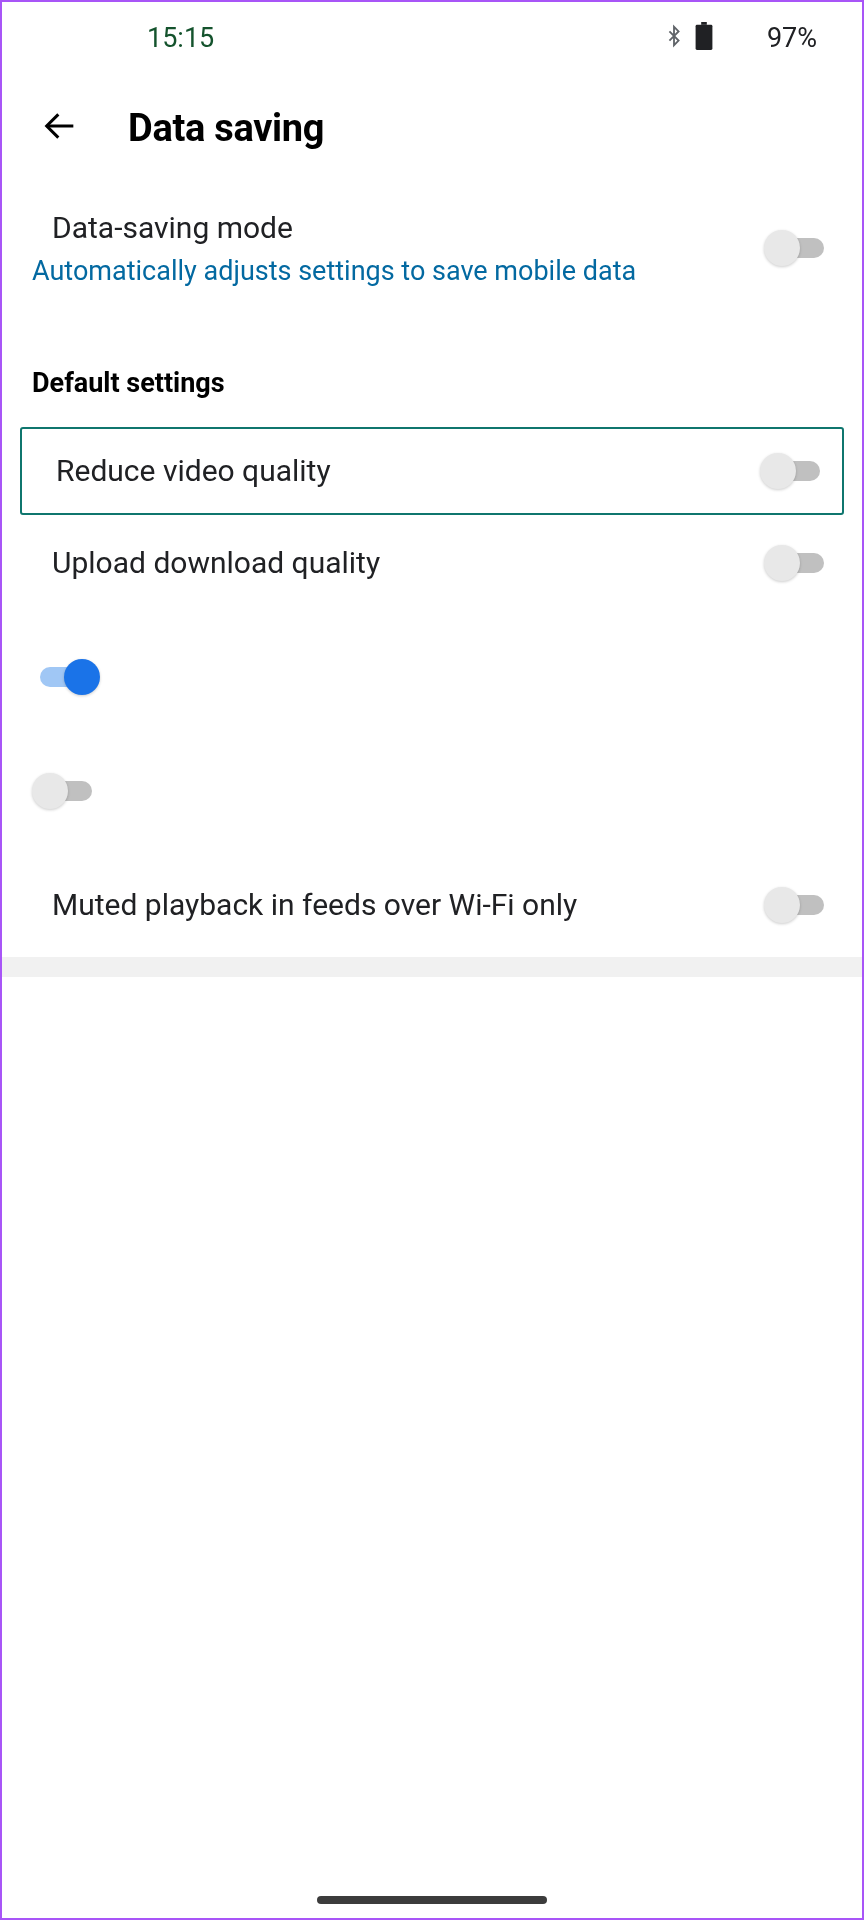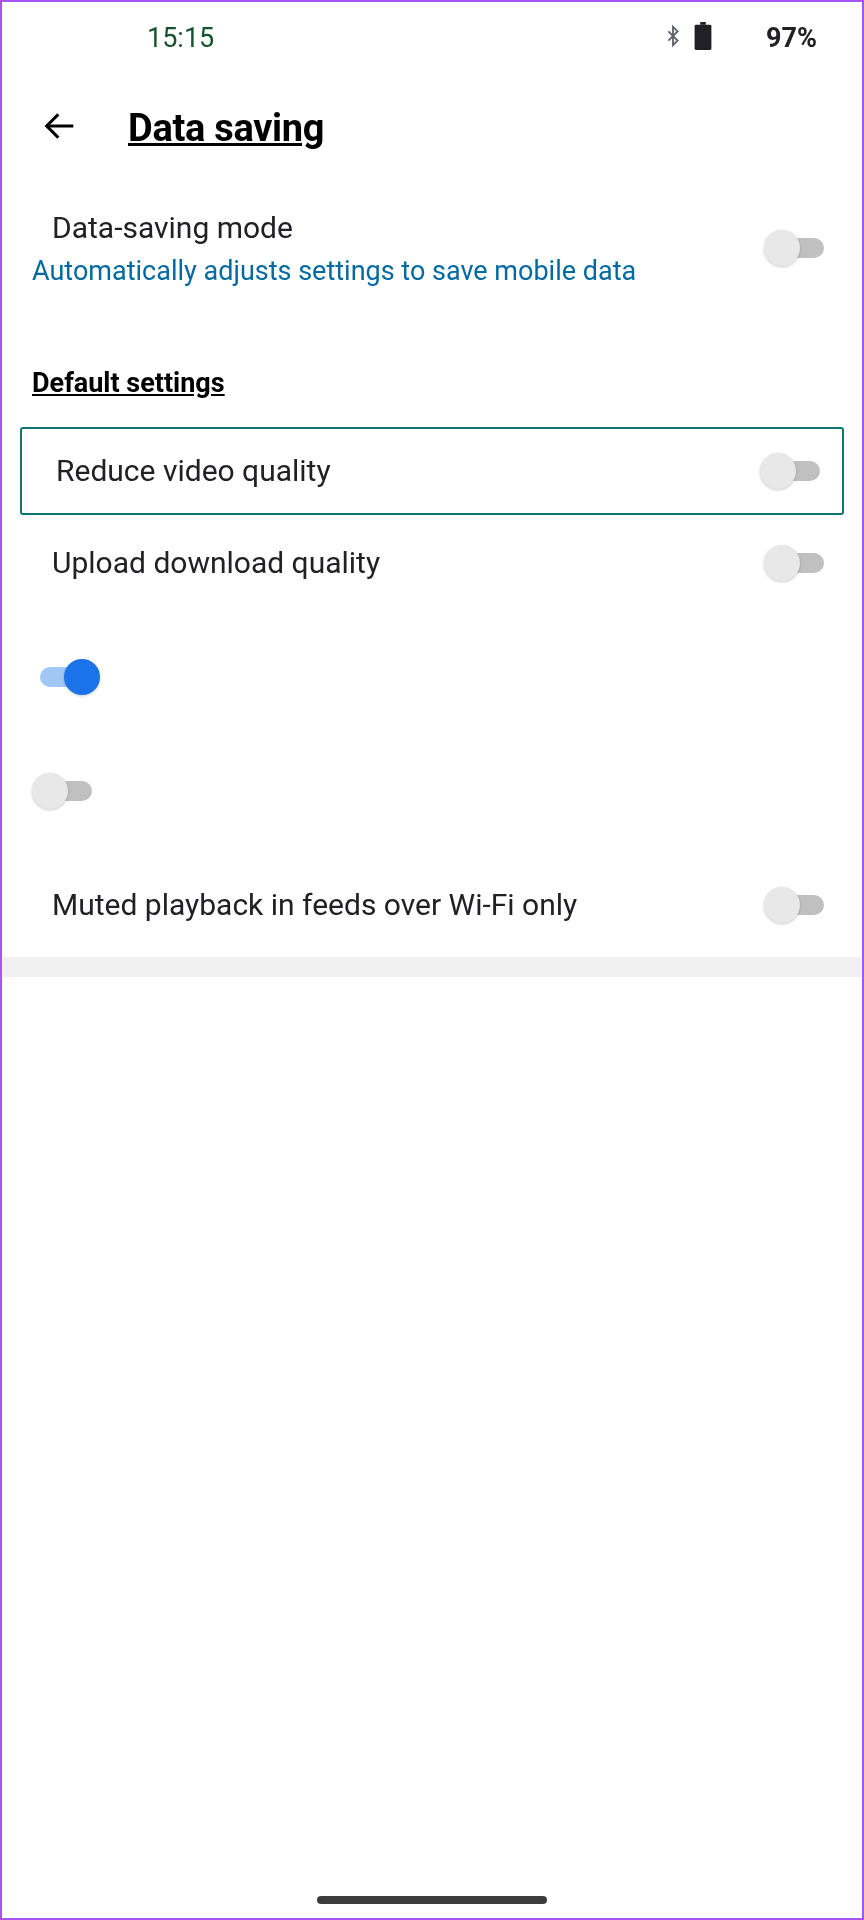--- a/index.html
+++ b/index.html
@@ -36,40 +36,39 @@
       width: 22px;
       height: 28px;
     }
     .battery-icon {
       width: 18px;
       height: 28px;
     }
     .battery-pct {
       font-size: 27px;
       color: #202124;
-      font-weight: 700;
+      font-weight: 400;
       margin-left: 44px;
     }
     .header {
       display: flex;
       align-items: center;
       padding: 32px 30px 40px 38px;
       gap: 48px;
     }
     .back-arrow {
       width: 40px;
       height: 40px;
       cursor: pointer;
     }
     .page-title {
       font-size: 38px;
       font-weight: 700;
       color: #000000;
       letter-spacing: -0.3px;
-      text-decoration: underline;
     }
     .setting-row {
       display: flex;
       align-items: center;
       justify-content: space-between;
       padding: 18px 30px;
       min-height: 80px;
     }
     .setting-content {
       flex: 1;
@@ -88,21 +87,20 @@
       font-weight: 400;
       line-height: 1.35;
       margin-top: 4px;
     }
     .section-header {
       font-size: 27px;
       font-weight: 700;
       color: #000000;
       padding: 20px 30px 10px 30px;
       margin-top: 40px;
-      text-decoration: underline;
     }
     .toggle {
       position: relative;
       width: 68px;
       height: 36px;
       flex-shrink: 0;
       cursor: pointer;
     }
     .toggle-track {
       position: absolute;

